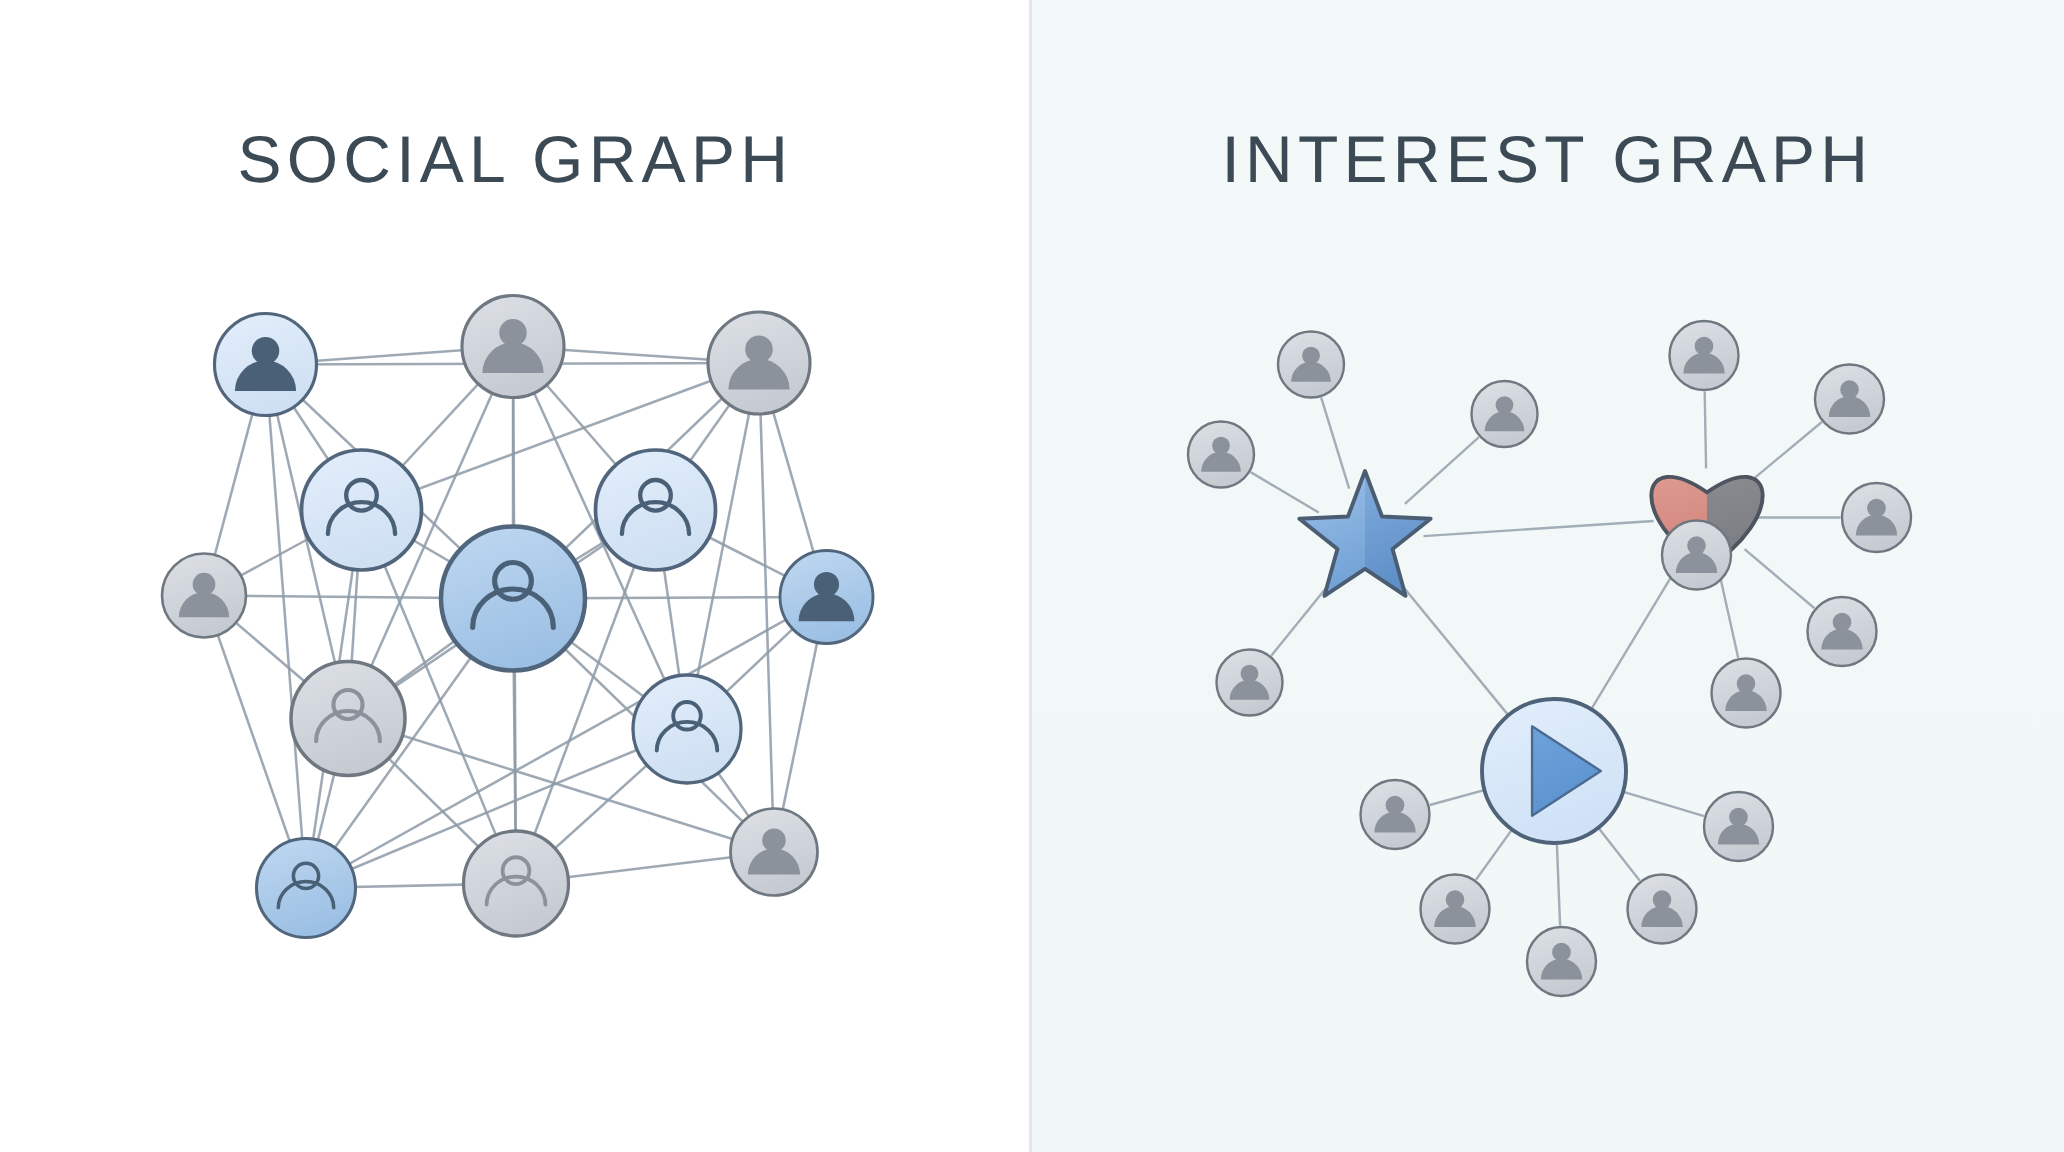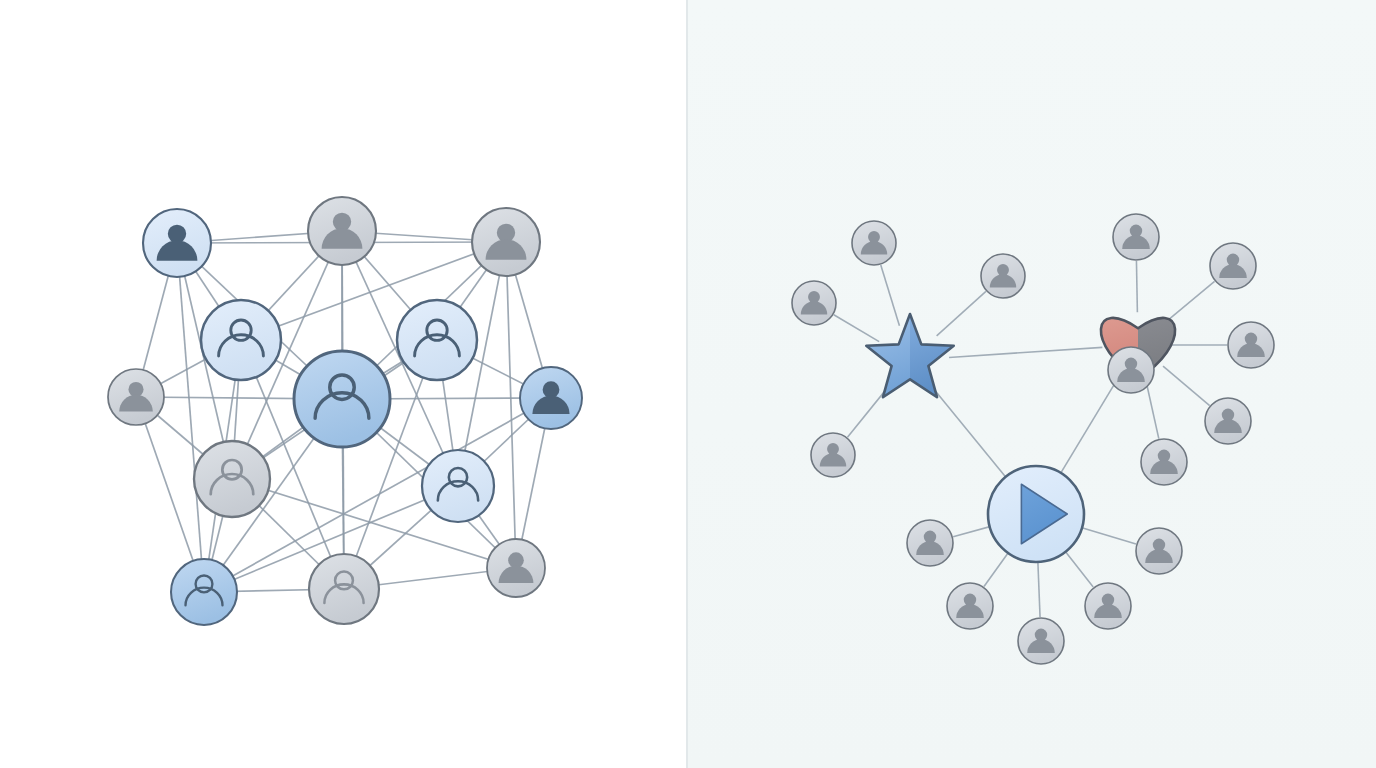--- a/index.html
+++ b/index.html
@@ -69,20 +69,21 @@
     height: 768px;
     overflow: visible;
   }
 </style>
 </head>
 <body>
 
 <div id="stage">
 
   <div class="panel" id="panel-left">
+    <div class="panel-title">SOCIAL GRAPH</div>
     <svg class="graph-svg" id="svg-left" viewBox="0 0 687 768" preserveAspectRatio="xMidYMid meet">
         <defs>
           <linearGradient id="LgBlueLight" x1="0" y1="0" x2="0.35" y2="1">
             <stop offset="0%" stop-color="#e3eefb"></stop>
             <stop offset="100%" stop-color="#cfe0f3"></stop>
           </linearGradient>
           <linearGradient id="LgBlueMid" x1="0" y1="0" x2="0.35" y2="1">
             <stop offset="0%" stop-color="#d6e6f8"></stop>
             <stop offset="100%" stop-color="#aecbe9"></stop>
           </linearGradient>
@@ -239,20 +240,21 @@
           <g>
             <circle cx="516" cy="568" r="29" fill="url(#LgGrayMid)" stroke="#6f7780" stroke-width="1.798"></circle>
             <circle cx="516" cy="560.17" r="7.83" fill="#8b929b"></circle>
             <path d="M 498.6 583.08 A 17.4 17.4 0 0 1 533.4 583.08 Z" fill="#8b929b"></path>
           </g>
         </g>
       </svg>
   </div>
 
   <div class="panel" id="panel-right">
+    <div class="panel-title">INTEREST GRAPH</div>
     <svg class="graph-svg" id="svg-right" viewBox="687 0 689 768" preserveAspectRatio="xMidYMid meet">
         <defs>
           <linearGradient id="RgBlueLight" x1="0" y1="0" x2="0.35" y2="1">
             <stop offset="0%" stop-color="#e3eefb"></stop>
             <stop offset="100%" stop-color="#cfe0f3"></stop>
           </linearGradient>
           <linearGradient id="RgBlueMid" x1="0" y1="0" x2="0.35" y2="1">
             <stop offset="0%" stop-color="#d6e6f8"></stop>
             <stop offset="100%" stop-color="#aecbe9"></stop>
           </linearGradient>

